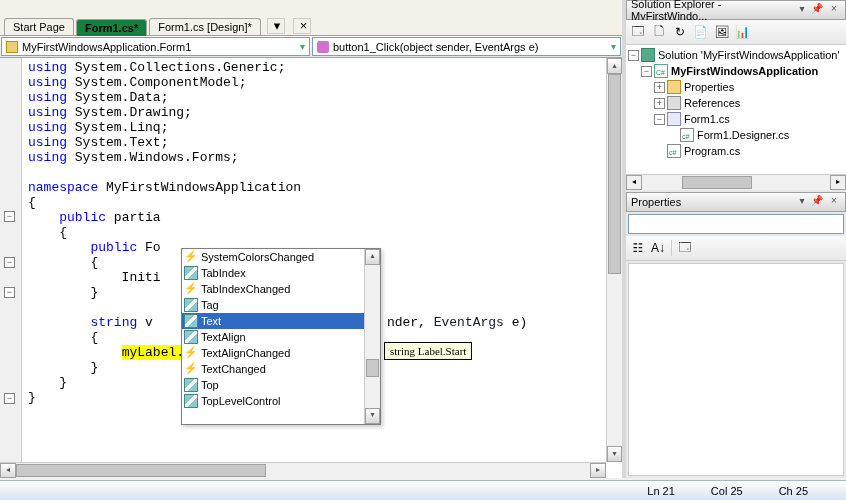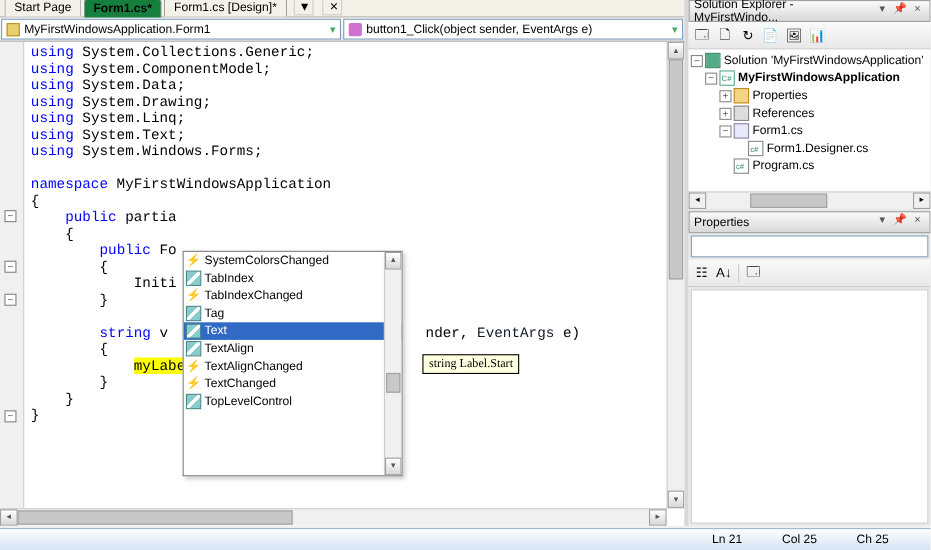--- a/index.html
+++ b/index.html
@@ -9,21 +9,21 @@
     background: #f0f0f0;
     width: 846px;
     height: 500px;
     overflow: hidden;
     position: relative;
   }
   .container { display: flex; height: 478px; }
   .left-pane { width: 626px; display: flex; flex-direction: column; border-right: 4px solid #d8d8d8;}
   .right-pane { flex: 1; display: flex; flex-direction: column; background: #e8e8e8; }
   
-  .tabs { display: flex; background: #f4f2e8; height: 16px; border-bottom: 1px solid #a0a0a0; align-items: flex-end; padding-left: 4px;}
+  .tabs { display: flex; background: #f4f2e8; height: 36px; border-bottom: 1px solid #a0a0a0; align-items: flex-end; padding-left: 4px;}
   .tab { padding: 2px 8px; border: 1px solid #a0a0a0; border-bottom: none; margin-right: 2px; border-radius: 3px 3px 0 0; background: #f4f2e8; cursor: pointer; font-size: 11px;}
   .tab.active { background: #15803d; font-weight: bold; position: relative; top:1px;}
   .tab-close { margin-left: auto; padding: 0 6px; font-size: 13px; border: 1px solid #ccc; margin: 1px 4px; width: 18px; height:16px; text-align:center; line-height:14px; cursor:pointer;}
   
   .dd-bar { display: flex; background: linear-gradient(#fdfdfd,#e8e8e8); border-bottom: 1px solid #a0a0a0; height: 22px; }
   .dd { flex: 1; display: flex; align-items:center; padding: 0 4px; border: 1px solid #7f9db9; margin: 1px; background: #fff; font-size: 11px; cursor:pointer;}
   .dd .arrow { margin-left:auto; color:#4a6; font-size:10px;}
   .class-icon { width:12px; height:12px; margin-right:4px; display:inline-block; background:#e8d070; border:1px solid #b89020;}
   .method-icon { width:12px; height:12px; margin-right:4px; display:inline-block; background:#d070d0; border-radius:2px;}
   
@@ -43,21 +43,21 @@
   .scroll-btn { height:16px; background:linear-gradient(#fff,#d8d8d8); border:1px solid #a0a0a0; text-align:center; font-size:8px; line-height:14px; color:#555;}
   .scroll-h { position:absolute; left:0; right:16px; bottom:0; height:16px; background:#f0f0f0; border-top:1px solid #ccc; display:flex;}
   .scroll-h .sbtn { width:16px; background:linear-gradient(#fff,#d8d8d8); border:1px solid #a0a0a0; text-align:center; font-size:8px; line-height:12px; color:#555;}
   .scroll-h .track { flex:1; position:relative;}
   .scroll-h .thumb { position:absolute; top:1px; bottom:1px; left:0; width:250px; background:#c8c8c8; border:1px solid #a0a0a0;}
   .kw { color:#0000ff; }
   .type { color:#0f172a; }
   .hl { background:#ffff00; }
   
   .intellisense {
-    position:absolute; left:166px; top:190px; width:200px; height:205px;
+    position:absolute; left:181px; top:190px; width:200px; height:177px;
     background:#fff; border:1px solid #7f7f7f; overflow:hidden;
     font-family: Tahoma, sans-serif; font-size:11px;
     box-shadow: 2px 2px 4px rgba(0,0,0,0.2);
   }
   .is-list { height:100%; overflow:hidden;}
   .is-item { display:flex; align-items:center; height:16px; padding:0 2px; cursor:pointer;}
   .is-item.sel { background:#316ac5; color:#fff;}
   .is-icon { width:14px; height:14px; margin-right:3px; display:inline-block;}
   .is-icon.event::before { content:"⚡"; color:#c0a000; font-size:11px;}
   .is-icon.prop { background:linear-gradient(135deg,#8cc 40%, #fff 40%, #fff 60%, #8cc 60%); border:1px solid #488;}
@@ -186,20 +186,24 @@
             <div class="is-item">
               <span class="is-icon event"></span>
               <span>TextAlignChanged</span>
             </div>
             <div class="is-item">
               <span class="is-icon event"></span>
               <span>TextChanged</span>
             </div>
             <div class="is-item">
               <span class="is-icon prop"></span>
+              <span>Top</span>
+            </div>
+            <div class="is-item">
+              <span class="is-icon prop"></span>
               <span>TopLevelControl</span>
             </div>
           </div>
         <div class="is-scroll">
           <div class="sbtn">▴</div>
           <div class="thumb"></div>
           <div class="sbtn" style="position:absolute;bottom:0;left:0;right:0">▾</div>
         </div>
       </div>
       <div class="tooltip">string Label.Start</div>

